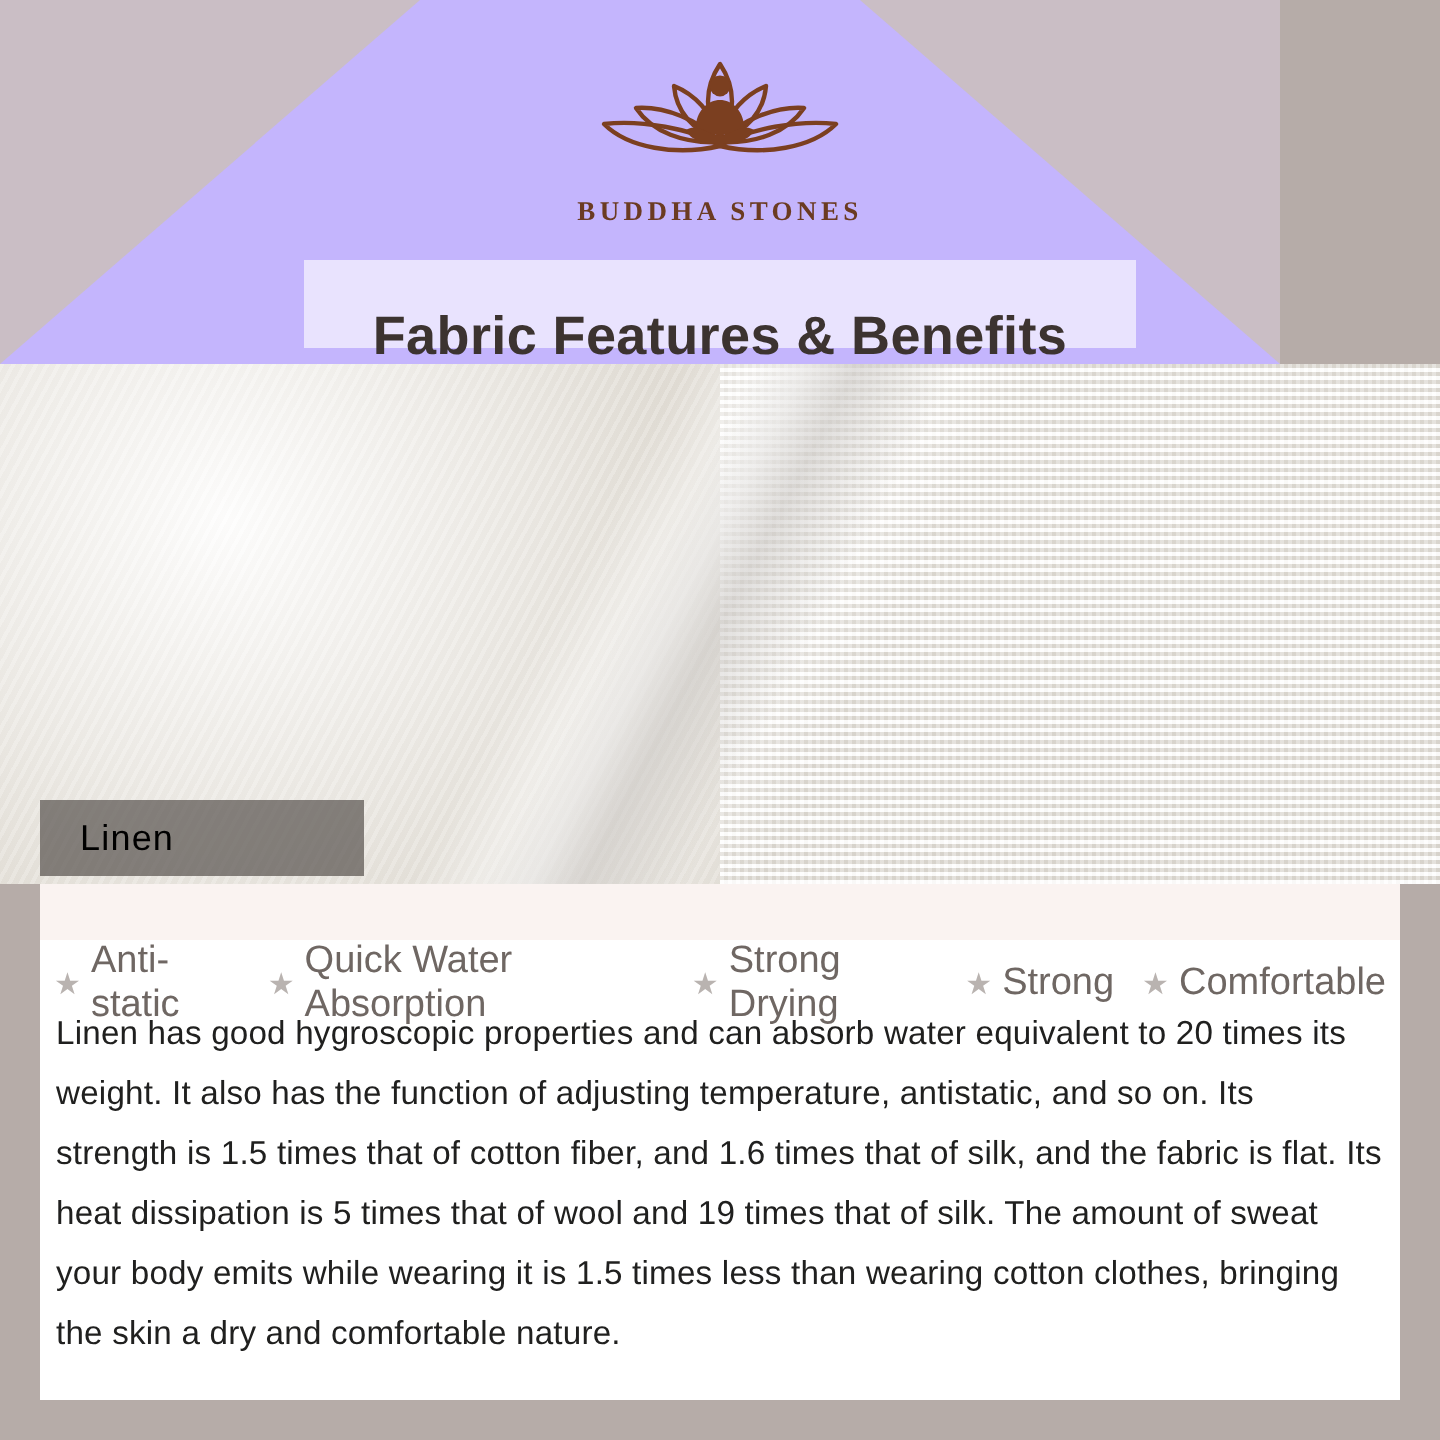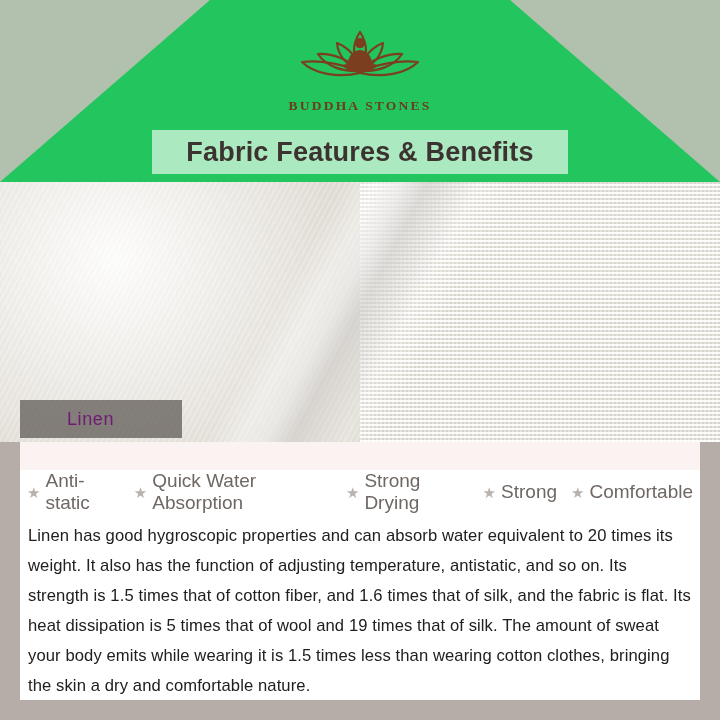--- a/index.html
+++ b/index.html
@@ -19,23 +19,23 @@
     height: 720px;
     background: #b6aca8;
     overflow: hidden;
   }
 
   
   .header {
     position: absolute;
     left: 0;
     top: 0;
-    width: 720px;
+    width: 640px;
     height: 182px;
-    background: #22c55e;
+    background: #c4b5fd;
     overflow: hidden;
   }
   
   .hdr-corner-left {
     position: absolute;
     left: 0; top: 0;
     width: 0; height: 0;
     border-left: 210px solid #cbbfbb;
     border-bottom: 182px solid transparent;
     opacity: 0.85;
@@ -80,21 +80,21 @@
     position: absolute;
     left: 152px;
     top: 130px;
     width: 416px;
     height: 44px;
     background: rgba(255,255,255,0.62);
   }
   .title-text {
     position: absolute;
     left: 0;
-    top: 130px;
+    top: 146px;
     width: 720px;
     height: 44px;
     line-height: 44px;
     text-align: center;
     font-size: 27px;
     font-weight: bold;
     color: #3c3330;
     letter-spacing: 0.2px;
   }
 
@@ -156,24 +156,23 @@
     left: 20px;
     top: 400px;
     height: 38px;
     min-width: 120px;
     background: rgba(90,84,80,0.72);
     display: flex;
     align-items: center;
     padding: 0 22px 0 20px;
   }
   .fabric-tab-label {
-    color: #701a75;
+    color: #000000;
     font-size: 18px;
     letter-spacing: 0.6px;
-    margin-left: 27px;
   }
 
   
   .content {
     position: absolute;
     left: 20px;
     top: 442px;
     width: 680px;
     height: 258px;
     background: #ffffff;
@@ -213,21 +212,20 @@
   .body-text {
     position: absolute;
     left: 8px;
     top: 60px;
     width: 664px;
     font-size: 16.6px;
     line-height: 30px;
     color: #20201f;
     text-align: left;
     letter-spacing: 0.1px;
-    margin-top: 19px;
   }
 
   
 </style>
 </head>
 <body>
 
 <div class="page">
 
   <div class="header">

